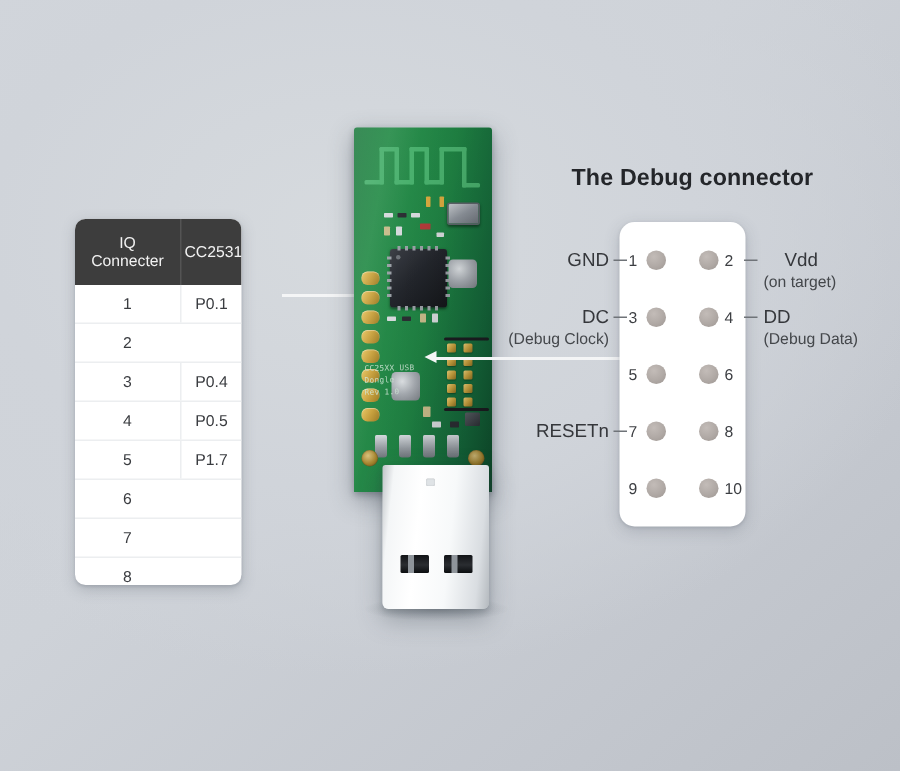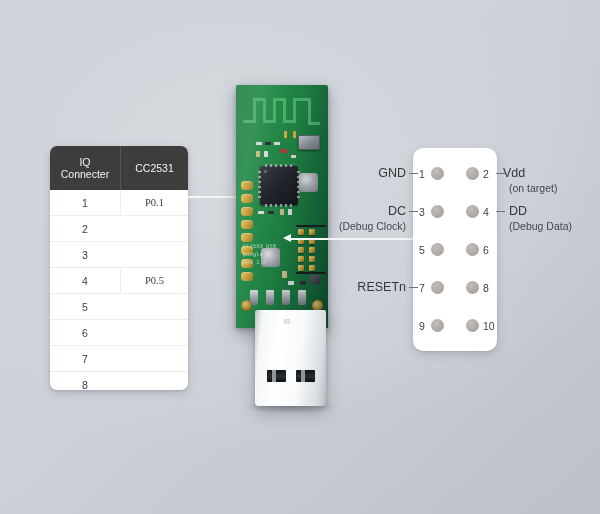--- a/index.html
+++ b/index.html
@@ -33,21 +33,21 @@
     white-space: nowrap;
   }
   #io-title  { left: 52px;  top: 110px; }
   #dbg-title { left: 381px; top: 110px; }
 
   
   #io-card {
     position: absolute;
     left: 50px;
     top: 146px;
-    width: 138px;
+    width: 111px;
     height: 244px;
     border-radius: 7px;
     background: #ffffff;
     box-shadow: 0 3px 9px rgba(80,88,100,.26), 0 1px 2px rgba(80,88,100,.18);
     overflow: hidden;
   }
   #io-head {
     display: flex;
     height: 44px;
     background: #3d3d3d;
@@ -75,21 +75,21 @@
   .io-row:last-child { border-bottom: none; }
   .io-row .cell {
     display: flex;
     align-items: center;
     justify-content: center;
     font-size: 10.5px;
     color: #3a3c40;
     box-sizing: border-box;
   }
   .io-row .cell.left  { flex: 0 0 70px; }
-  .io-row .cell.right { flex: 1 1 0; border-left: 1px solid #eceef0; font-family: Liberation Serif, serif; }
+  .io-row .cell.right { flex: 1 1 0; border-left: 1px solid #eceef0; }
 
   
   .leader {
     position: absolute;
     height: 1.5px;
     background: #f4f5f6;
   }
   #io-leader { left: 188px; top: 196px; width: 54px; }
   .arrow-r {
     position: absolute;
@@ -326,27 +326,29 @@
     <div id="io-body">
         <div class="io-row">
           <div class="cell left">1</div>
           <div class="cell right">P0.1</div>
         </div>
         <div class="io-row">
           <div class="cell left">2</div>
         </div>
         <div class="io-row">
           <div class="cell left">3</div>
+          <div class="cell right">P0.4</div>
         </div>
         <div class="io-row">
           <div class="cell left">4</div>
           <div class="cell right">P0.5</div>
         </div>
         <div class="io-row">
           <div class="cell left">5</div>
+          <div class="cell right">P1.7</div>
         </div>
         <div class="io-row">
           <div class="cell left">6</div>
         </div>
         <div class="io-row">
           <div class="cell left">7</div>
         </div>
         <div class="io-row">
           <div class="cell left">8</div>
         </div>
@@ -473,30 +475,31 @@
       <div class="tab"></div>
     </div>
     <div class="slot s2">
       <div class="tab"></div>
     </div>
   </div>
 
   <div id="dbg-leader" class="leader"></div>
   <div id="dbg-arrow" class="arrow-l"></div>
 
+  <div id="dbg-title" class="section-title">The Debug connector</div>
 
   <div id="dbg-card"></div>
   <div id="dbg-pins-layer">
       <div class="pin-dot" style="left: 431px; top: 167px;"></div>
       <div class="pin-num" style="top: 168px; left: 419px;">1</div>
       <div class="dbg-label" style="top: 166px; right: 194px; text-align: left;">GND</div>
       <div class="tick" style="top: 173px; width: 9px; left: 409px;"></div>
       <div class="pin-dot" style="left: 466px; top: 167px;"></div>
       <div class="pin-num" style="top: 168px; left: 483px;">2</div>
-      <div class="dbg-label" style="top: 166px; left: 503px;">Vdd</div>
+      <div class="dbg-label" style="top: 166px; left: 523px;">Vdd</div>
       <div class="tick" style="top: 173px; width: 9px; left: 496px;"></div>
       <div class="dbg-sub" style="top: 182px; left: 509px;">(on target)</div>
       <div class="pin-dot" style="left: 431px; top: 205px;"></div>
       <div class="pin-num" style="top: 206px; left: 419px;">3</div>
       <div class="dbg-label" style="top: 204px; right: 194px; text-align: right;">DC</div>
       <div class="tick" style="top: 211px; width: 9px; left: 409px;"></div>
       <div class="dbg-sub" style="top: 220px; right: 194px; text-align: right;">(Debug Clock)</div>
       <div class="pin-dot" style="left: 466px; top: 205px;"></div>
       <div class="pin-num" style="top: 206px; left: 483px;">4</div>
       <div class="dbg-label" style="top: 204px; left: 509px;">DD</div>

